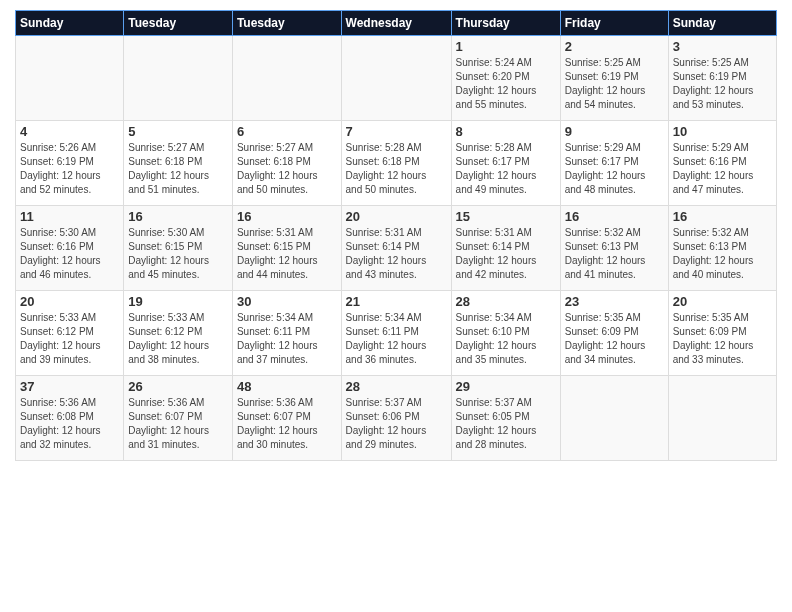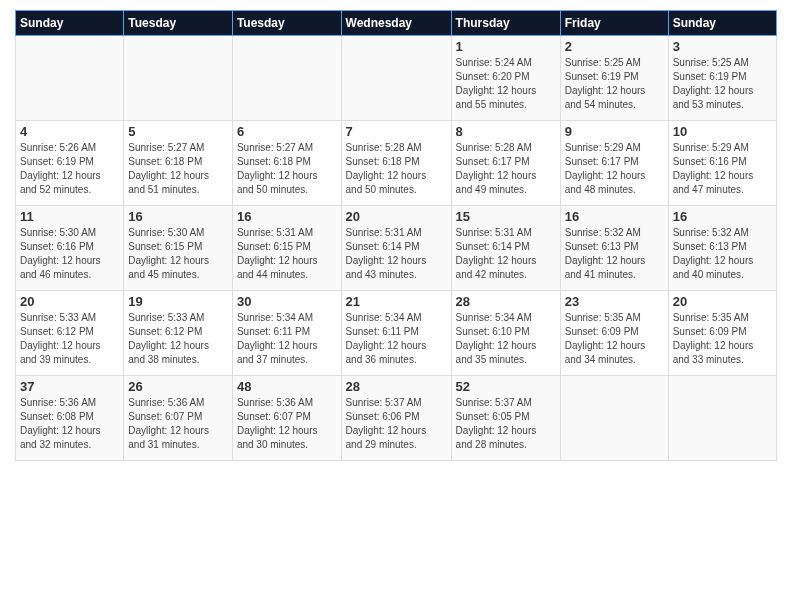--- a/index.html
+++ b/index.html
@@ -135,19 +135,19 @@
           <td><span class="day-number">21</span><span class="day-info">Sunrise: 5:34 AM<br>Sunset: 6:11 PM<br>Daylight: 12 hours<br>and 36 minutes.</span></td>
           <td><span class="day-number">28</span><span class="day-info">Sunrise: 5:34 AM<br>Sunset: 6:10 PM<br>Daylight: 12 hours<br>and 35 minutes.</span></td>
           <td><span class="day-number">23</span><span class="day-info">Sunrise: 5:35 AM<br>Sunset: 6:09 PM<br>Daylight: 12 hours<br>and 34 minutes.</span></td>
           <td><span class="day-number">20</span><span class="day-info">Sunrise: 5:35 AM<br>Sunset: 6:09 PM<br>Daylight: 12 hours<br>and 33 minutes.</span></td>
         </tr>
         <tr>
           <td><span class="day-number">37</span><span class="day-info">Sunrise: 5:36 AM<br>Sunset: 6:08 PM<br>Daylight: 12 hours<br>and 32 minutes.</span></td>
           <td><span class="day-number">26</span><span class="day-info">Sunrise: 5:36 AM<br>Sunset: 6:07 PM<br>Daylight: 12 hours<br>and 31 minutes.</span></td>
           <td><span class="day-number">48</span><span class="day-info">Sunrise: 5:36 AM<br>Sunset: 6:07 PM<br>Daylight: 12 hours<br>and 30 minutes.</span></td>
           <td><span class="day-number">28</span><span class="day-info">Sunrise: 5:37 AM<br>Sunset: 6:06 PM<br>Daylight: 12 hours<br>and 29 minutes.</span></td>
-          <td><span class="day-number">52</span><span class="day-info">Sunrise: 5:37 AM<br>Sunset: 6:05 PM<br>Daylight: 12 hours<br>and 28 minutes.</span></td>
+          <td><span class="day-number">29</span><span class="day-info">Sunrise: 5:37 AM<br>Sunset: 6:05 PM<br>Daylight: 12 hours<br>and 28 minutes.</span></td>
           <td class="empty"></td>
           <td class="empty"></td>
         </tr>
       </tbody>
   </table>
 </div>
 
 </body></html>

